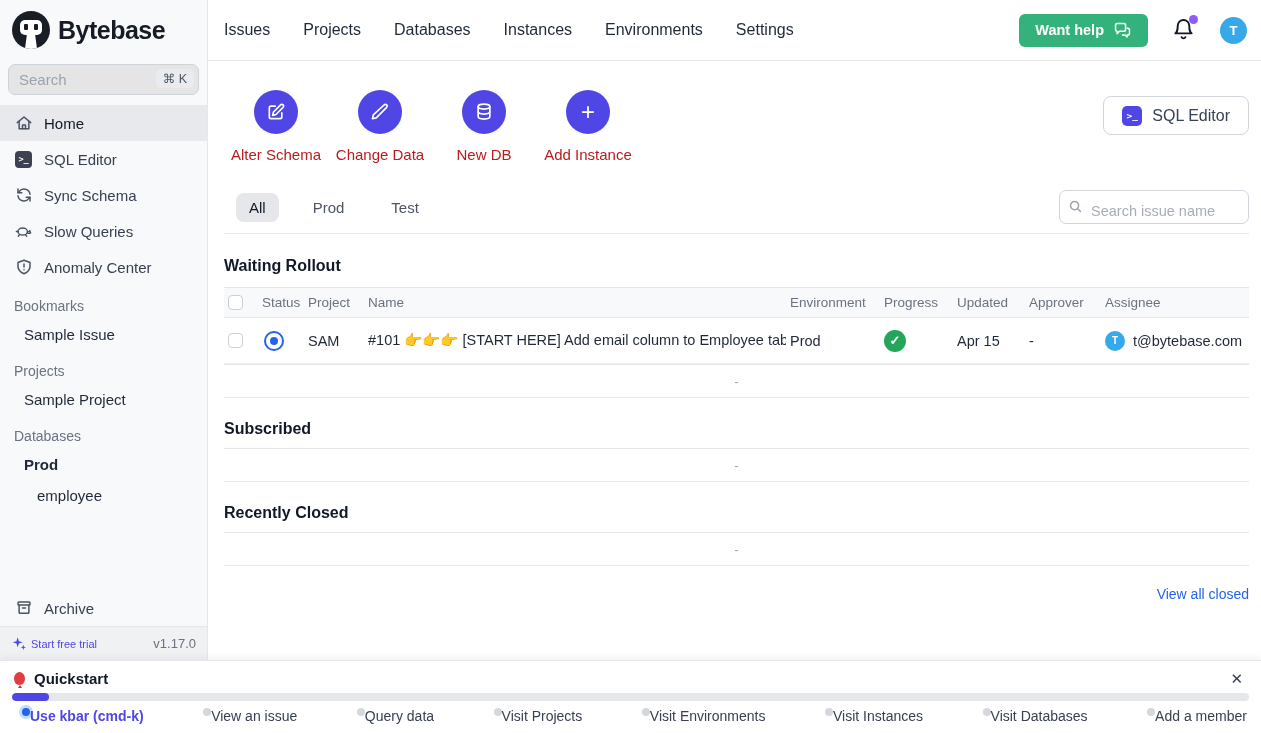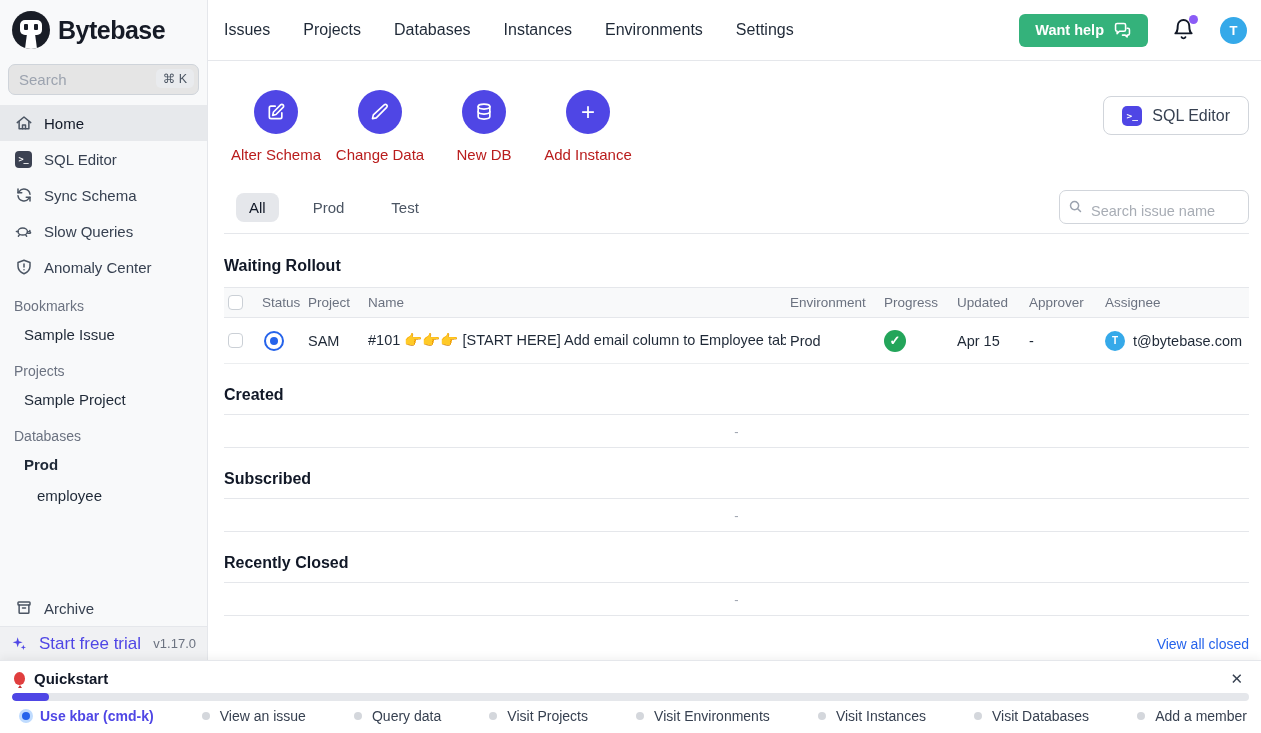--- a/index.html
+++ b/index.html
@@ -24,21 +24,21 @@
   .nav-item { height:36px; display:flex; align-items:center; gap:11px; padding:0 14px; font-size:15px; color:#374151; cursor:pointer; }
   .nav-item.active { background:#e7e9ec; color:#111827; }
   .nav-item .ni { width:19px; height:19px; color:#4b5563; flex:none; display:flex; align-items:center; justify-content:center; }
   .term-chip { width:17px; height:17px; background:#3c4252; border-radius:4px; color:#fff; font-size:8.5px; font-weight:700; display:flex; align-items:center; justify-content:center; font-family:"DejaVu Sans Mono", monospace; letter-spacing:0; }
   .group-label { padding:13px 14px 5px; font-size:14px; color:#6b7280; }
   .group-item { padding:7px 14px 7px 24px; font-size:15px; color:#1f2937; cursor:pointer; }
   .group-item.bold { font-weight:600; }
   .group-item.indent2 { padding-left:37px; }
   .side-spacer { flex:1; }
   .trial-row { border-top:1px solid #e5e7eb; background:#f0f1f3; height:34px; display:flex; align-items:center; justify-content:space-between; padding:0 11px; }
-  .trial-left { display:flex; align-items:center; gap:12px; color:#4f46e5; font-size:17px; cursor:pointer; }
+  .trial-left { display:flex; align-items:center; gap:4px; color:#4f46e5; font-size:11px; cursor:pointer; }
   .version { color:#6b7280; font-size:13px; }
 
   
   .content { flex:1; display:flex; flex-direction:column; background:#fff; min-width:0; }
   .content-header { height:61px; border-bottom:1px solid #e5e7eb; display:flex; align-items:center; justify-content:space-between; padding:0 14px 0 16px; }
   .top-nav { display:flex; gap:33px; }
   .top-nav a { font-size:16px; color:#1f2937; text-decoration:none; cursor:pointer; }
   .header-right { display:flex; align-items:center; gap:24px; }
   .help-btn { background:#34b27b; border:none; color:#fff; font-weight:700; font-size:14.5px; padding:0 16px; height:33px; border-radius:6px; display:flex; align-items:center; gap:9px; cursor:pointer; font-family:inherit; }
   .bell-wrap { position:relative; width:24px; height:24px; cursor:pointer; color:#111827; }
@@ -89,21 +89,21 @@
   .quickstart { height:73px; border-top:1px solid #e5e7eb; box-shadow:0 -3px 8px rgba(0,0,0,.05); display:flex; flex-direction:column; background:#fff; }
   .qs-top { display:flex; align-items:center; justify-content:space-between; padding:8px 14px 2px 14px; }
   .qs-title-wrap { display:flex; align-items:center; gap:9px; }
   .balloon { width:11px; height:13px; background:#e03e3e; border-radius:50% 50% 48% 48%; position:relative; }
   .balloon::after { content:""; position:absolute; left:3.5px; bottom:-3px; border-left:2px solid transparent; border-right:2px solid transparent; border-bottom:3px solid #c23333; }
   .qs-title { font-size:15px; font-weight:600; color:#111827; }
   .qs-close { color:#374151; font-size:15px; cursor:pointer; line-height:1; padding:2px 4px; }
   .qs-progress { margin:3px 12px 0; height:8px; border-radius:99px; background:#e5e7eb; overflow:hidden; }
   .qs-fill { height:100%; border-radius:99px; background:#4f46e5; }
   .qs-tasks { flex:1; display:flex; align-items:center; justify-content:space-between; padding:0 14px 2px 22px; }
-  .qs-task { display:flex; align-items:center; gap:10px; font-size:14px; color:#374151; cursor:pointer; }
+  .qs-task { display:flex; align-items:flex-start; font-size:14px; color:#374151; cursor:pointer; }
   .qs-dot { width:8px; height:8px; border-radius:50%; background:#d4d7dc; flex:none; }
   .qs-task.active { color:#4f46e5; font-weight:600; }
   .qs-task.active .qs-dot { background:#2563eb; box-shadow:0 0 0 3px #bfdbfe; }
 
   svg { display:block; }
 </style>
 </head>
 <body>
 
 <div class="app">
@@ -350,21 +350,20 @@
               <td>
                 <div class="assignee-cell">
                   <span class="mini-avatar">T</span>
                   <span>t@bytebase.com</span>
                 </div>
               </td>
             </tr>
           </tbody>
         </table>
 
-        <div class="section-title empty-head">Created</div>
         <div class="empty-band">-</div>
 
         <div class="section-title empty-head">Subscribed</div>
         <div class="empty-band">-</div>
 
         <div class="section-title empty-head">Recently Closed</div>
         <div class="empty-band">-</div>
 
         <div class="view-all">
           <a>View all closed</a>

